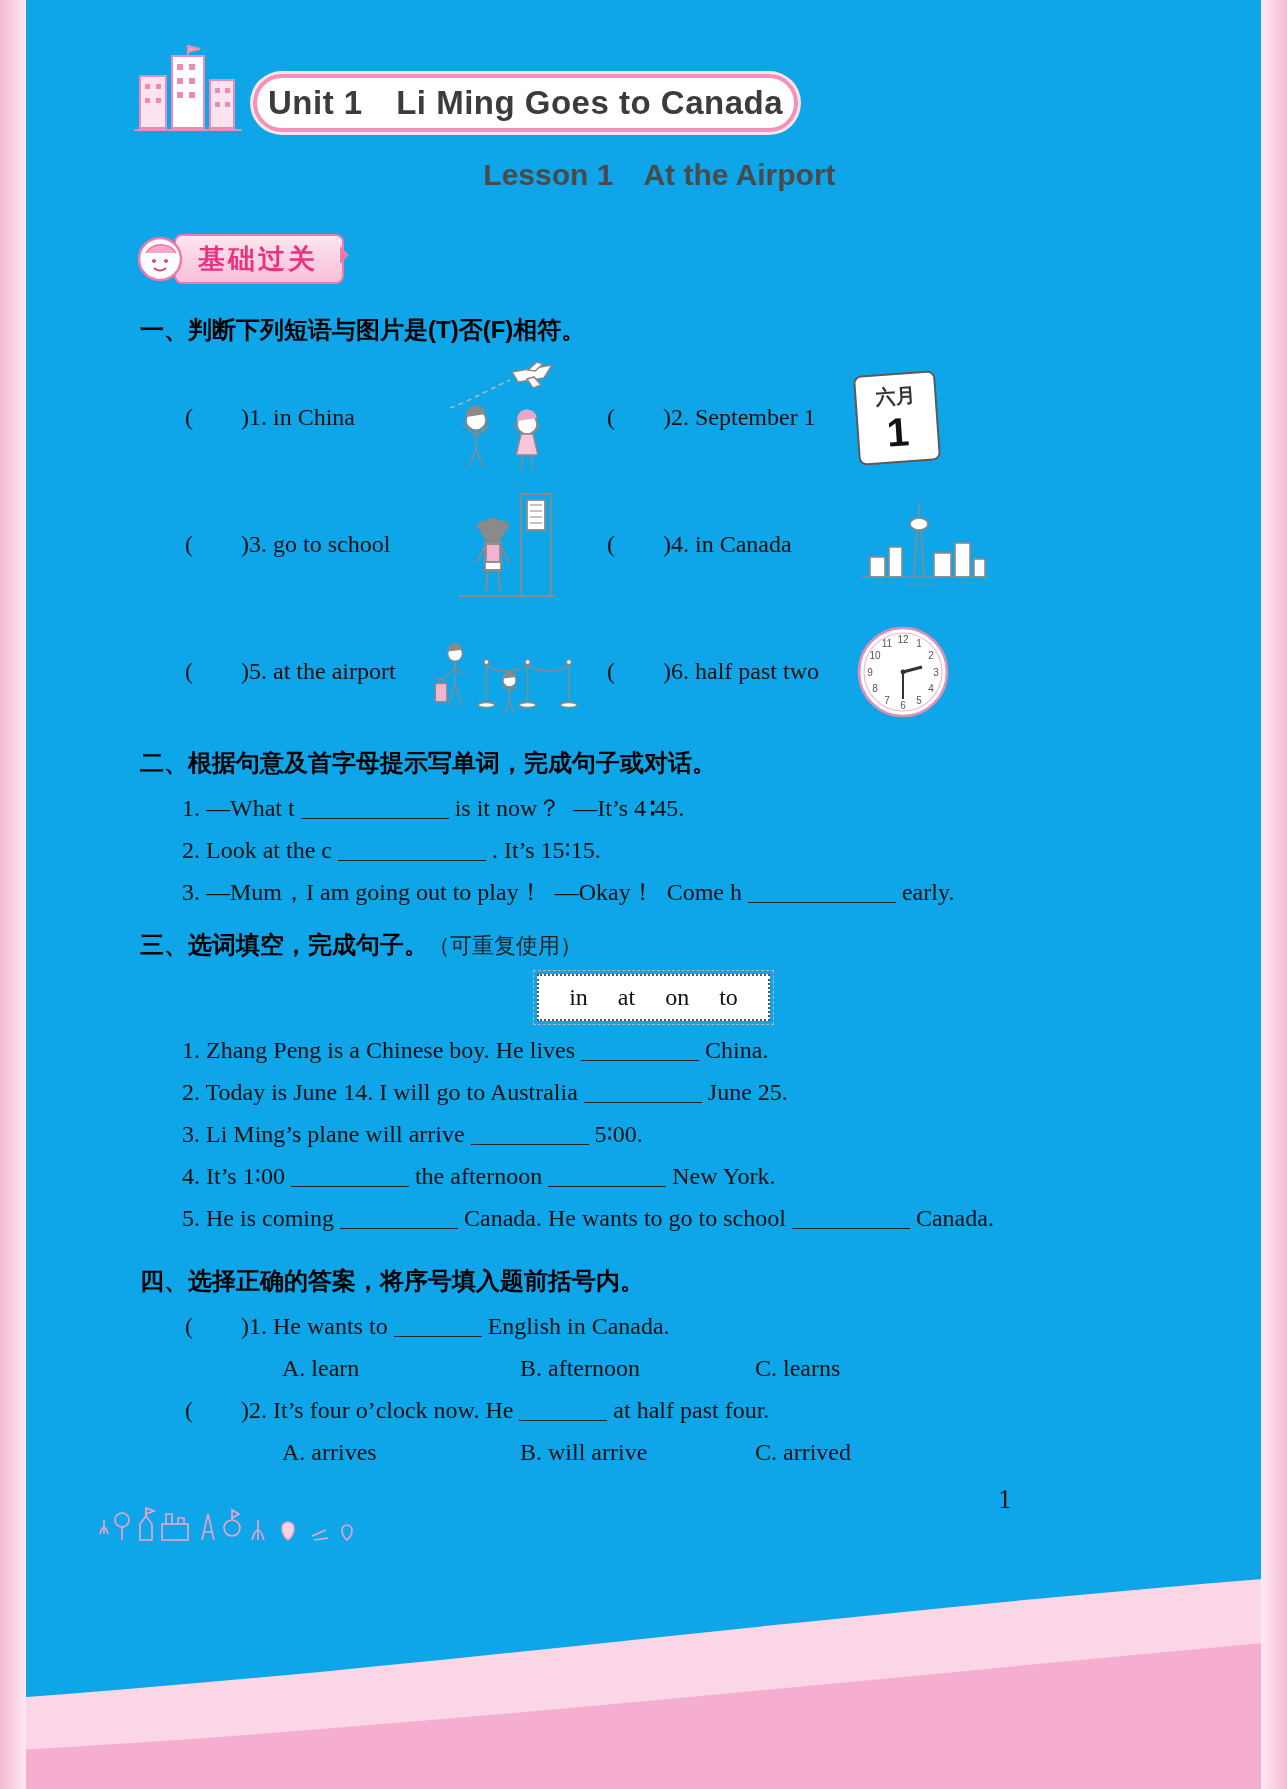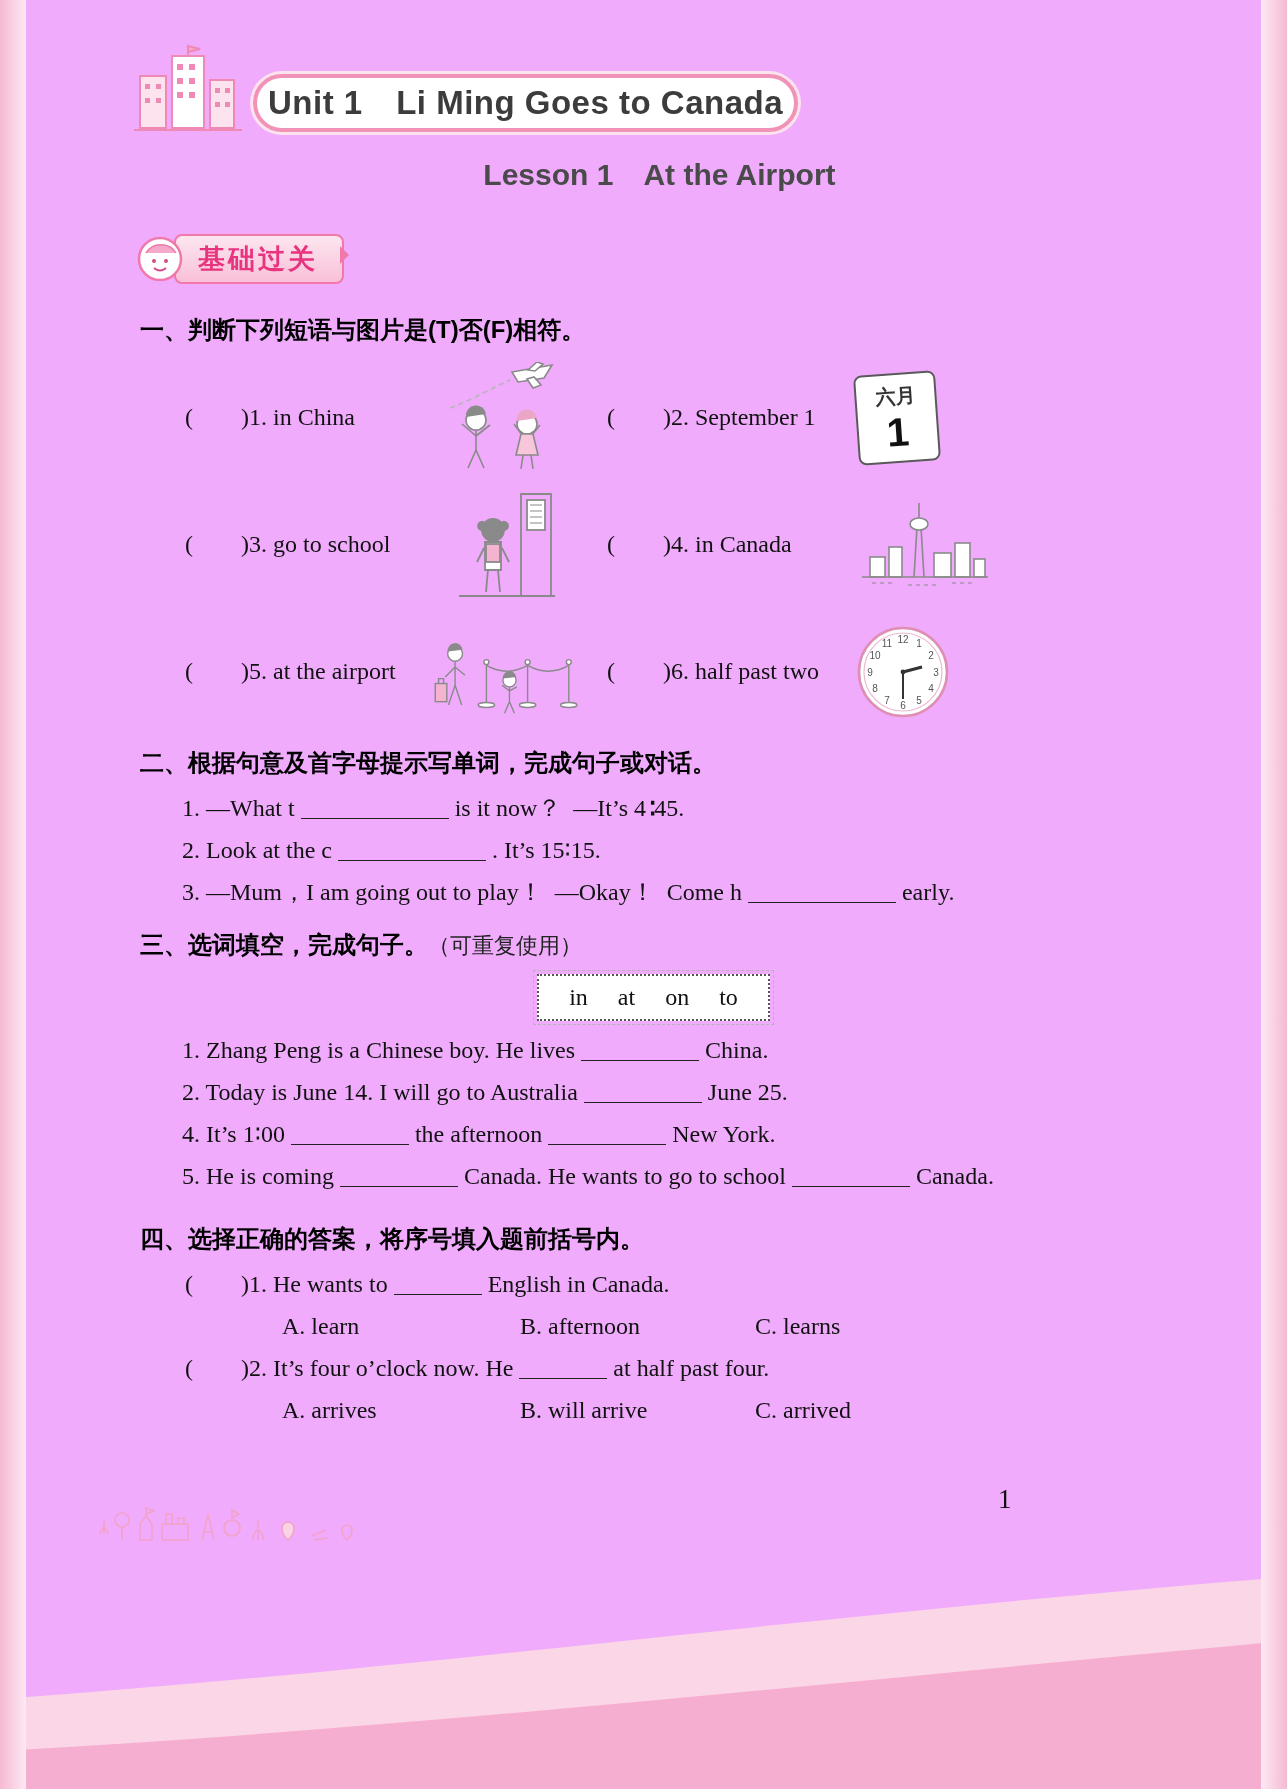--- a/index.html
+++ b/index.html
@@ -1,17 +1,17 @@
 <!DOCTYPE html>
 <html><head>
 <meta charset="utf-8">
 <style>
   html,body{margin:0;padding:0;background:#ffffff;}
   .page{
-    position:relative;width:1287px;height:1789px;background:#f0abfc;overflow:hidden;
+    position:relative;width:1287px;height:1789px;background:#0ea5e9;overflow:hidden;
     font-family:"Liberation Serif","DejaVu Serif",serif;color:#111;
   }
   
   .strip{position:absolute;top:0;height:100%;width:26px;z-index:1;}
   .strip.left{left:0;background:linear-gradient(to right,#f6b9d3,#fde9f2);}
   .strip.right{right:0;background:linear-gradient(to left,#f6b9d3,#fde9f2);}
   
   .banner{
     position:absolute;left:253px;top:74px;width:537px;height:50px;z-index:2;
     border:4px solid #f193b8;border-radius:34px;background:#fff;
@@ -309,20 +309,23 @@
         <span class="w">in</span><span class="w">at</span><span class="w">on</span><span class="w">to</span>
       </div>
     </div>
     <div class="body-line">
       <span>1. Zhang Peng is a Chinese boy. He lives</span><span class="blank w118"></span><span>China.</span>
     </div>
     <div class="body-line">
       <span>2. Today is June 14. I will go to Australia</span><span class="blank w118"></span><span>June 25.</span>
     </div>
     <div class="body-line">
+      <span>3. Li Ming’s plane will arrive</span><span class="blank w118"></span><span>5∶00.</span>
+    </div>
+    <div class="body-line">
       <span>4. It’s 1∶00</span><span class="blank w118"></span><span>the afternoon</span><span class="blank w118"></span><span>New York.</span>
     </div>
     <div class="body-line">
       <span>5. He is coming</span><span class="blank w118"></span><span>Canada. He wants to go to school</span><span class="blank w118"></span><span>Canada.</span>
     </div>
 
     <div class="sec-heading" style="margin-top:24px;">四、选择正确的答案，将序号填入题前括号内。</div>
 
     <div class="body-line" style="padding-left:45px;">
       <span>(  )</span><span>1. He wants to</span><span class="blank w88"></span><span>English in Canada.</span>

